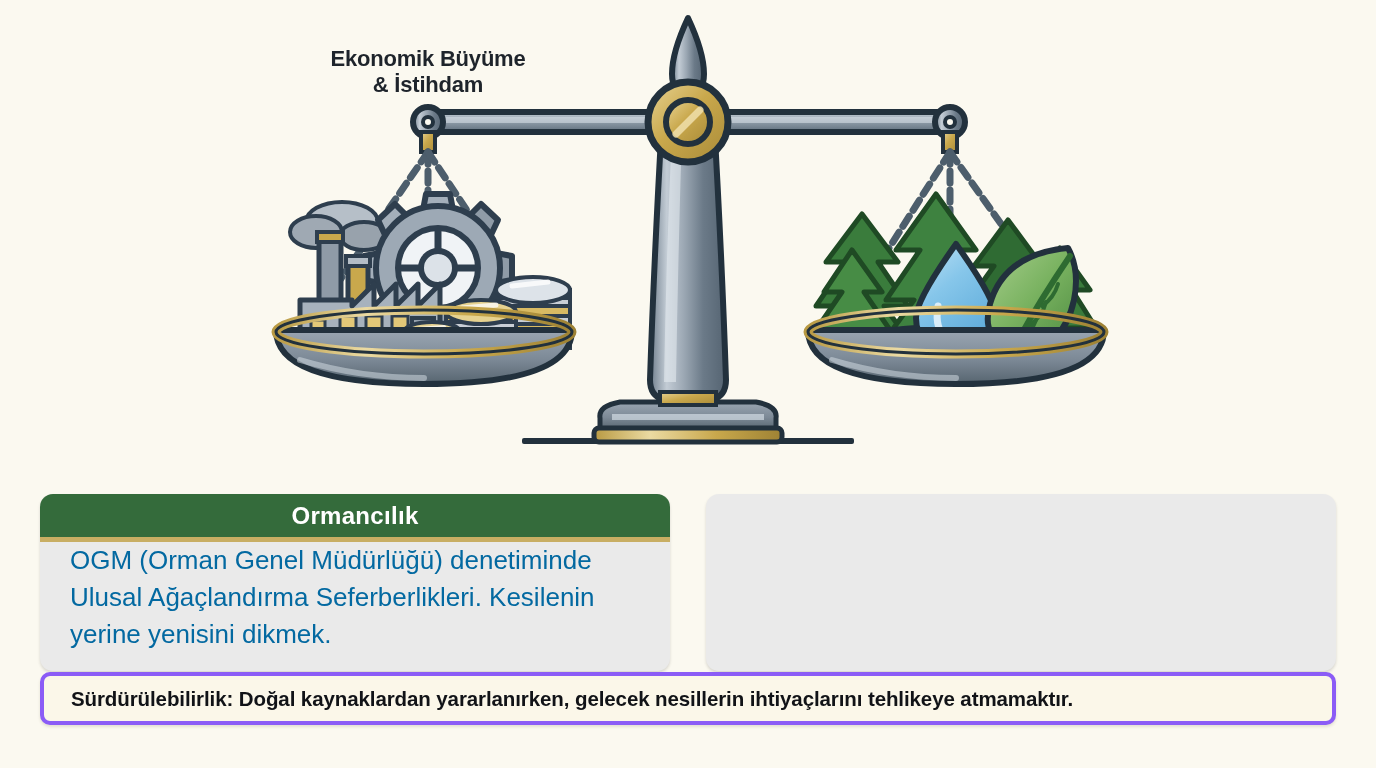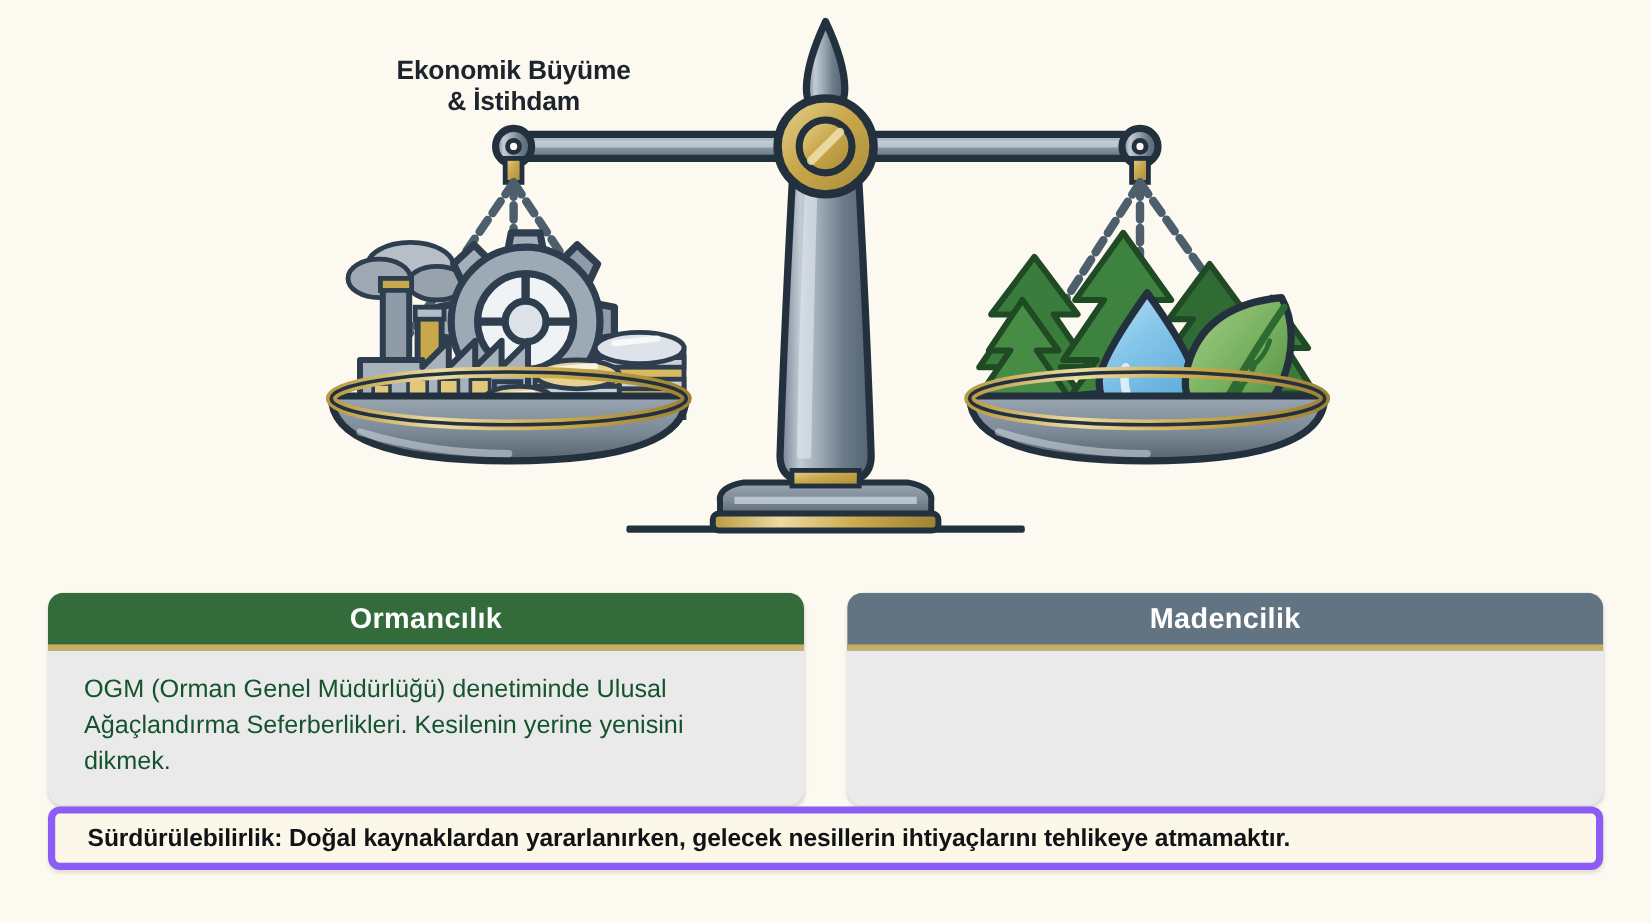--- a/index.html
+++ b/index.html
@@ -81,36 +81,36 @@
     font-size: 24px;
     font-weight: bold;
     letter-spacing: 0.3px;
     border-bottom: 5px solid #C8AE63;
     box-sizing: border-box;
   }
   .card-header.forestry { background: #346B3B; }
   .card-header.mining   { background: #627382; }
   .card-body {
     flex: 1;
-    padding: 18px 26px 10px 30px;
-    font-size: 21px;
+    padding: 0 26px 10px 30px;
+    font-size: 26px;
     line-height: 1.43;
-    color: #14532d;
+    color: #0369a1;
   }
 
   
   #footer-banner {
     position: absolute;
     left: 40px;
     top: 672px;
     width: 1296px;
     height: 53px;
     box-sizing: border-box;
     background: #FBF7E9;
-    border: 6px solid #8b5cf6;
+    border: 4px solid #8b5cf6;
     border-radius: 10px;
     display: flex;
     align-items: center;
     padding-left: 27px;
     box-shadow: 0 2px 3px rgba(90,80,40,0.15);
   }
   #footer-text {
     font-size: 20.5px;
     font-weight: bold;
     color: #111317;
@@ -354,21 +354,20 @@
 &amp; İstihdam</div>
 
   <div class="cards-row">
 
     <div class="card">
       <div class="card-header forestry">Ormancılık</div>
       <div class="card-body">OGM (Orman Genel Müdürlüğü) denetiminde Ulusal Ağaçlandırma Seferberlikleri. Kesilenin yerine yenisini dikmek.</div>
     </div>
 
     <div class="card">
-      <div class="card-header mining">Madencilik</div>
     </div>
 
   </div>
 
   <div id="footer-banner">
     <span id="footer-text">Sürdürülebilirlik: Doğal kaynaklardan yararlanırken, gelecek nesillerin ihtiyaçlarını tehlikeye atmamaktır.</span>
   </div>
 
 </div>
 

